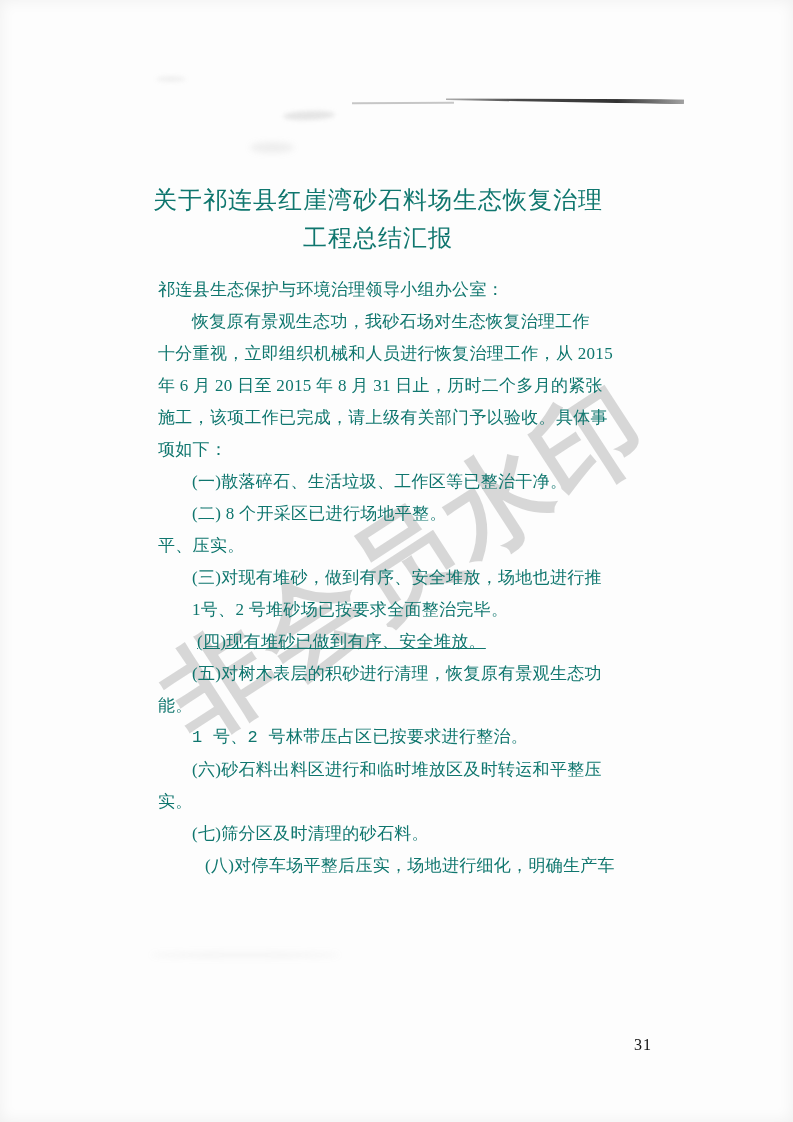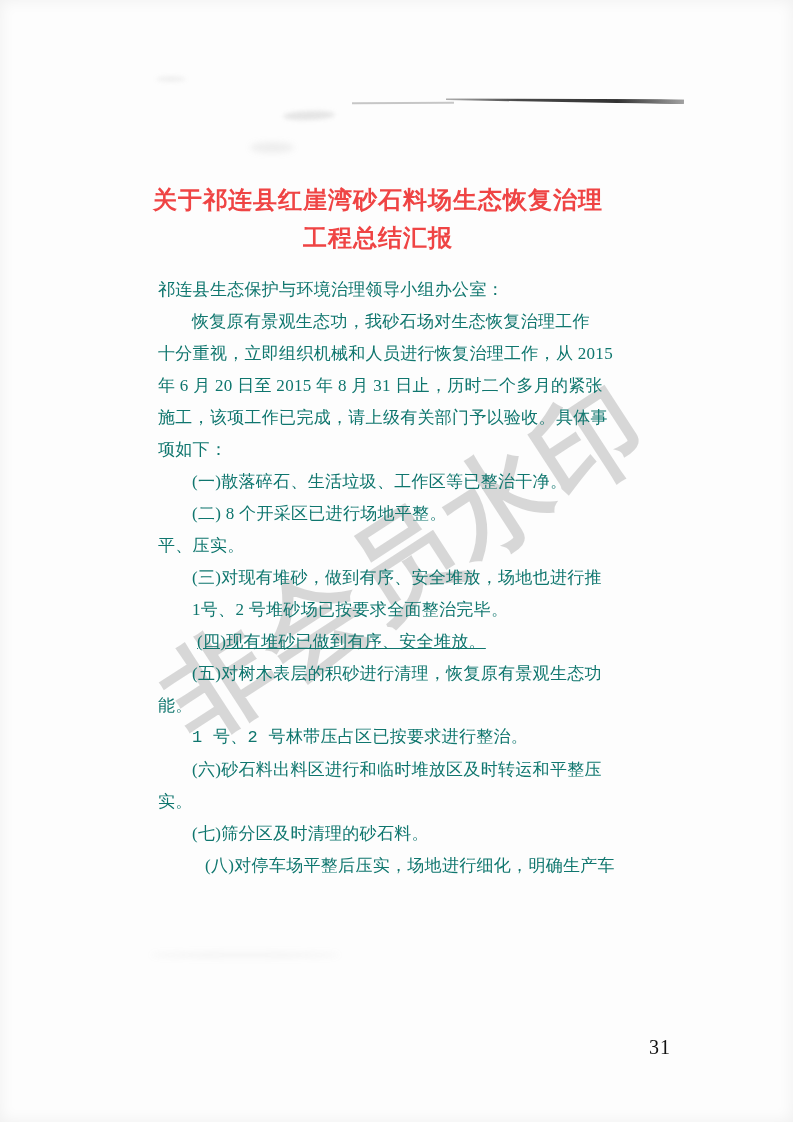--- a/index.html
+++ b/index.html
@@ -77,25 +77,25 @@
   .title-block {
     position: absolute;
     left: 148px;
     top: 181px;
     width: 460px;
     text-align: center;
     z-index: 3;
   }
   .title-line {
     font-family: "Liberation Sans", "DejaVu Sans", sans-serif;
-    font-weight: bold;
+    font-weight: normal;
     font-size: 24px;
     line-height: 38px;
     letter-spacing: 1px;
-    color: #ef4444;
+    color: #0f766e;
     white-space: nowrap;
   }
   
   .body-text {
     position: absolute;
     left: 158px;
     top: 274px;
     width: 470px;
     font-size: 17px;
     color: #0f766e;
@@ -103,23 +103,23 @@
   }
   .body-text .line {
     height: 32px;
     line-height: 32px;
     white-space: nowrap;
     letter-spacing: 0.3px;
   }
   
   .page-number {
     position: absolute;
-    left: 649px;
+    left: 634px;
     top: 1036px;
-    font-size: 20px;
+    font-size: 16px;
     letter-spacing: 1px;
     color: #111111;
     z-index: 3;
   }
 </style>
 </head>
 <body>
 
 <div class="page">
 

